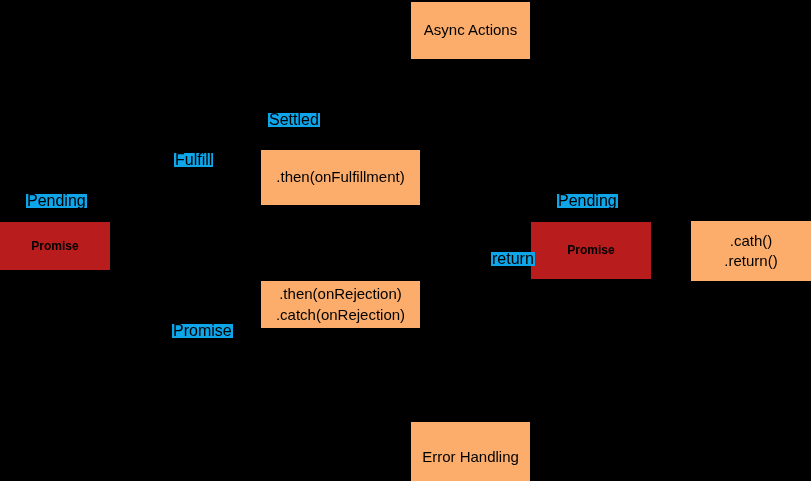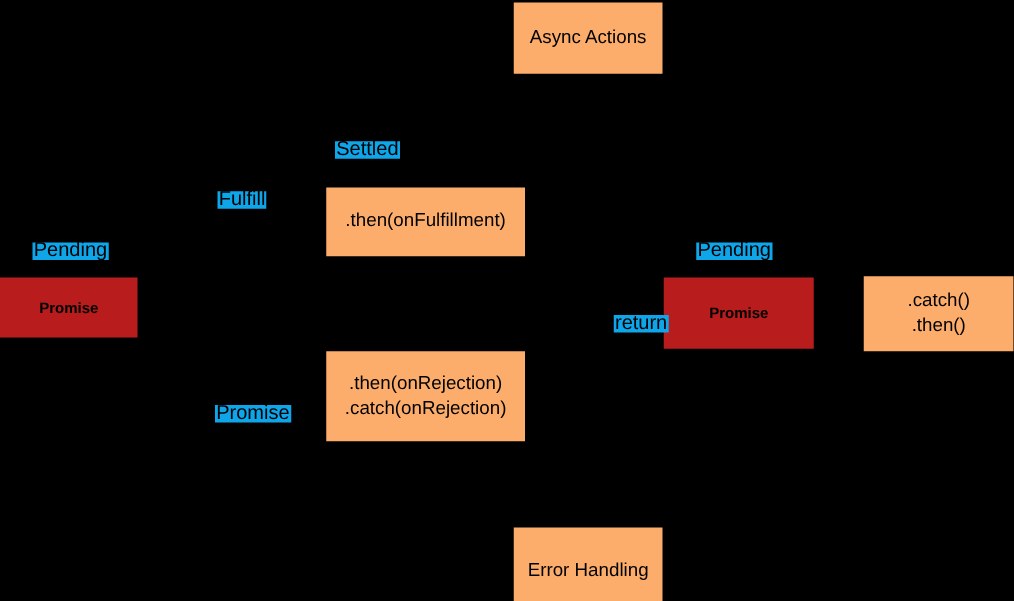--- a/index.html
+++ b/index.html
@@ -61,24 +61,24 @@
     <div class="node orange" style="left: 261px; top: 150px; width: 159px; height: 55px;">
       <span class="line">.then(onFulfillment)</span>
     </div>
     <div class="node blue" style="left: 0px; top: 222px; width: 110px; height: 48px;">
       <span class="line">Promise</span>
     </div>
     <div class="node blue" style="left: 531px; top: 222px; width: 120px; height: 57px;">
       <span class="line">Promise</span>
     </div>
     <div class="node orange" style="left: 691px; top: 221px; width: 120px; height: 60px;">
-      <span class="line">.catch()</span>
-      <span class="line">.then()</span>
+      <span class="line">.cath()</span>
+      <span class="line">.return()</span>
     </div>
-    <div class="node orange" style="left: 261px; top: 281px; width: 159px; height: 72px;">
+    <div class="node orange" style="left: 261px; top: 281px; width: 159px; height: 47px;">
       <span class="line">.then(onRejection)</span>
       <span class="line">.catch(onRejection)</span>
     </div>
     <div class="node orange" style="left: 411px; top: 422px; width: 119px; height: 70px;">
       <span class="line">Error Handling</span>
     </div>
     <div class="edge-label" style="left: 268px; top: 113px;">Settled</div>
     <div class="edge-label" style="left: 174px; top: 153px; text-align: center;">Fulfill</div>
     <div class="edge-label" style="left: 26px; top: 194px;">Pending</div>
     <div class="edge-label" style="left: 557px; top: 194px;">Pending</div>

